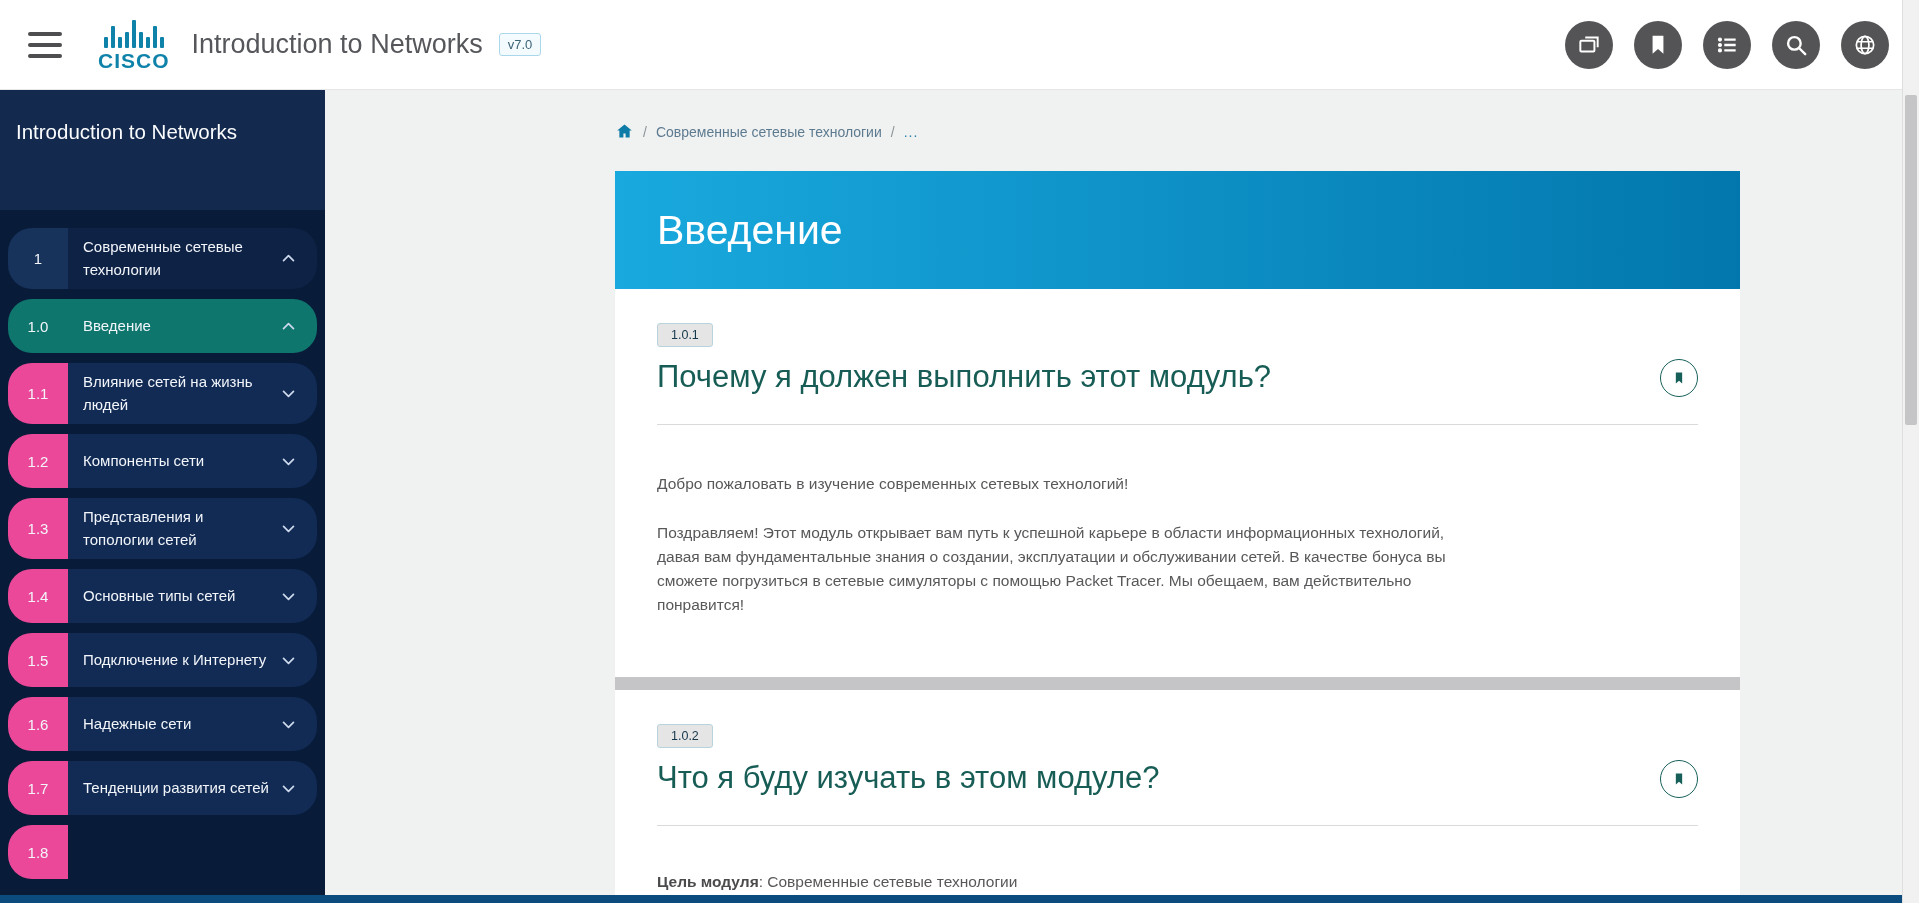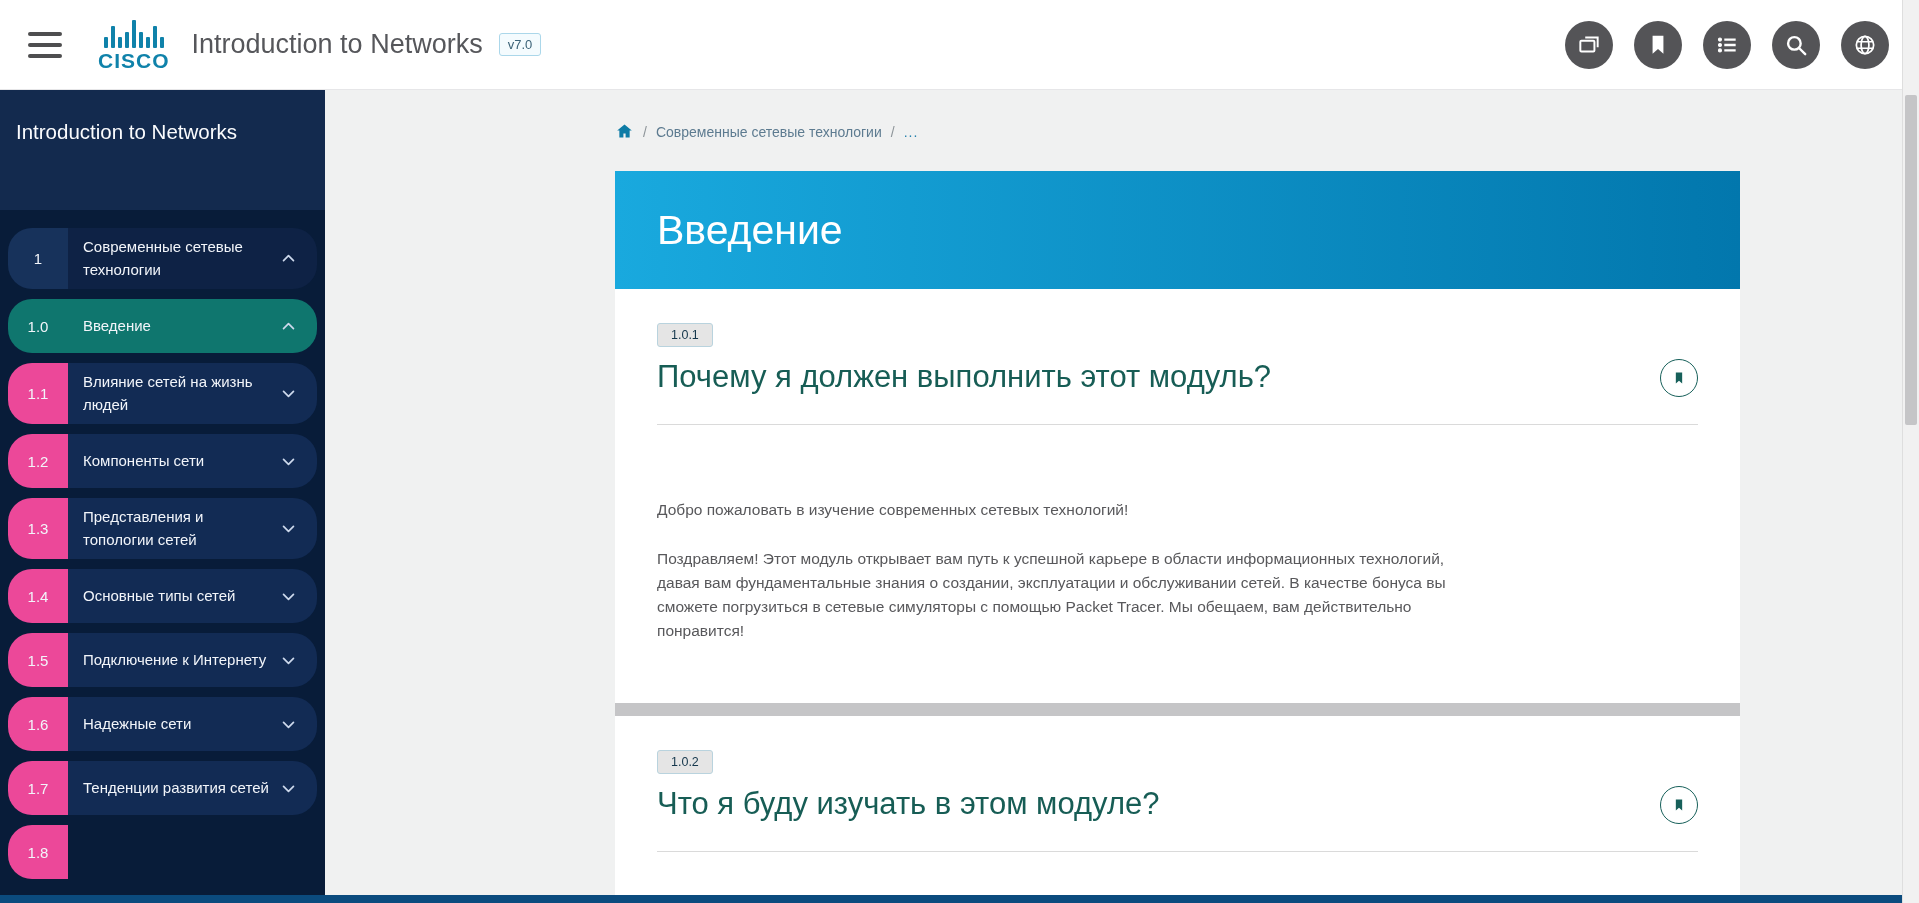--- a/index.html
+++ b/index.html
@@ -52,21 +52,21 @@
 
   .card { background:#fff; padding:34px 42px 0; }
   .card.first { padding-bottom:60px; }
   .sec-badge { display:inline-block; border:1px solid #b9d3de; background:#e5e5e5; color:#15374c; font-size:12.5px; padding:4px 13px; border-radius:3px; }
   .sec-head-row { display:flex; align-items:flex-start; justify-content:space-between; margin-top:12px; }
   .sec-head-row h2 { font-size:31px; font-weight:400; color:#175d55; }
   .bookmark-btn { width:38px; height:38px; border-radius:50%; border:1.6px solid #17605a; background:none; color:#17605a; display:flex; align-items:center; justify-content:center; cursor:pointer; flex:0 0 38px; }
   .bookmark-btn svg { width:20px; height:20px; }
   .card hr { border:none; border-top:1px solid #dadada; margin:27px 0 0; }
   .card p { font-size:15.5px; color:#58585b; line-height:1.55; max-width:832px; }
-  .para-1 { margin-top:73px; }
+  .para-1 { margin-top:47px; }
   .para-2 { margin-top:25px; }
   .goal { margin-top:44px; padding-bottom:30px; }
   .goal strong { color:#4b4b4e; }
   .divider { height:13px; background:#c5c5c7; }
 
   
   .bottom-bar { position:absolute; left:0; right:17px; bottom:0; height:8px; background:#0b4b7e; z-index:4; }
   .scrollbar { position:absolute; right:0; top:0; bottom:0; width:17px; background:#f1f1f1; border-left:1px solid #dedede; z-index:5; }
   .scroll-thumb { position:absolute; top:95px; left:2px; right:2px; height:330px; background:#c5c5c7; border-radius:2px; }
 </style>

